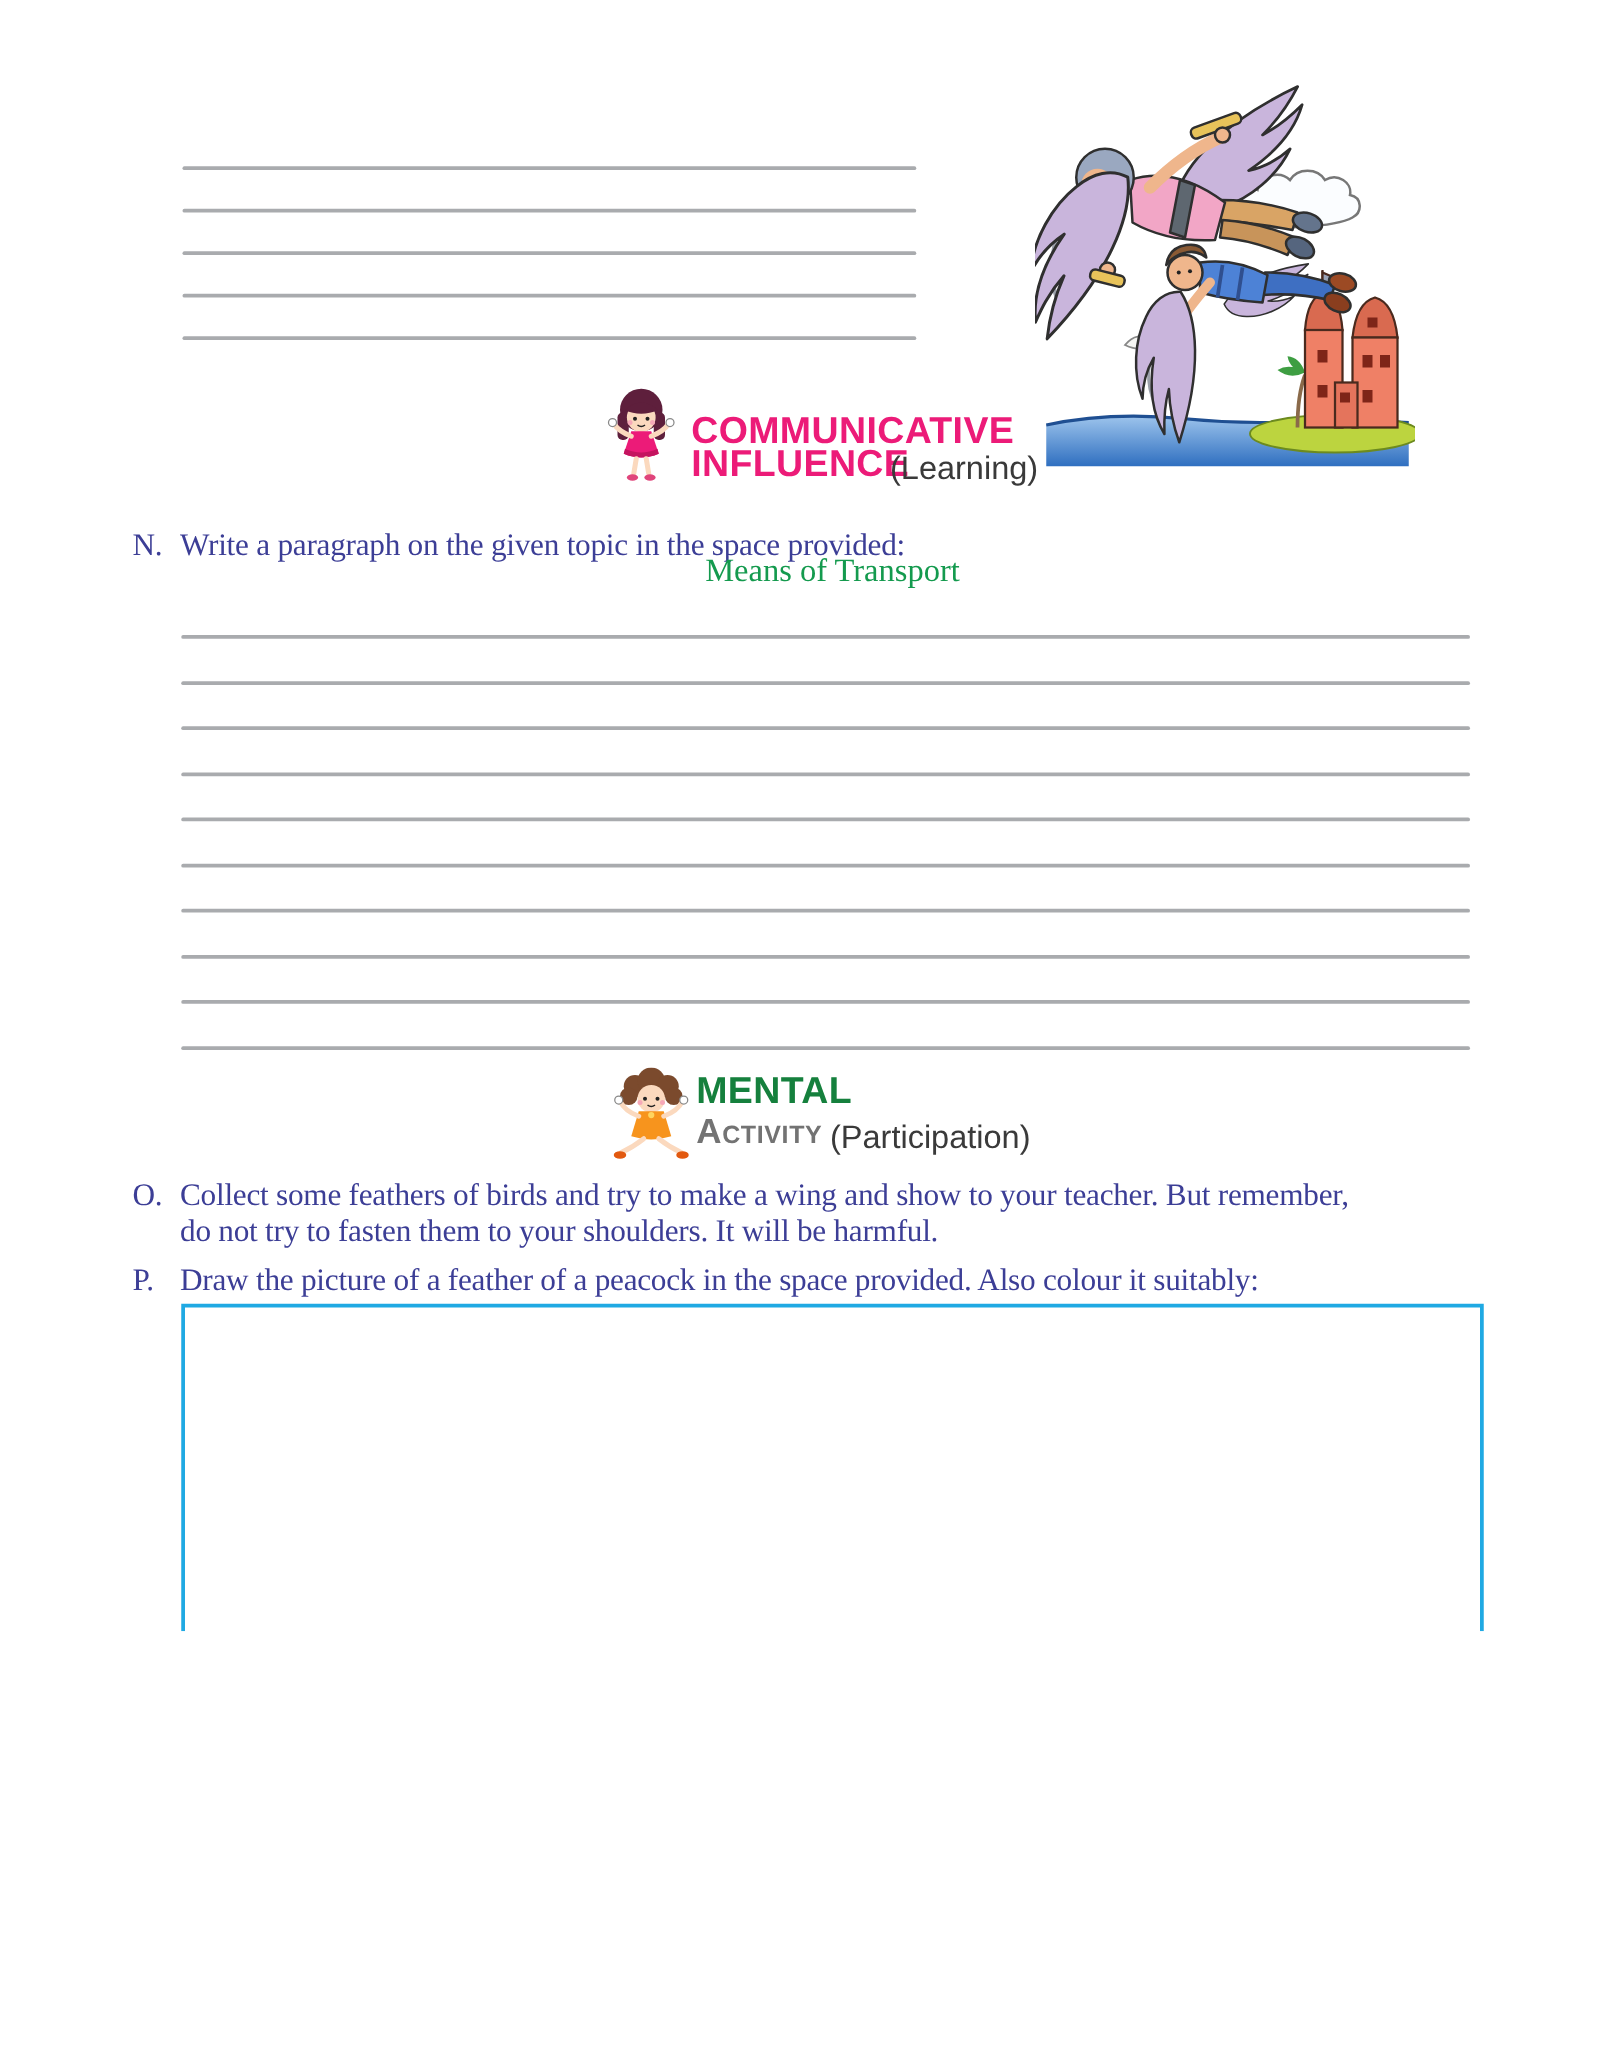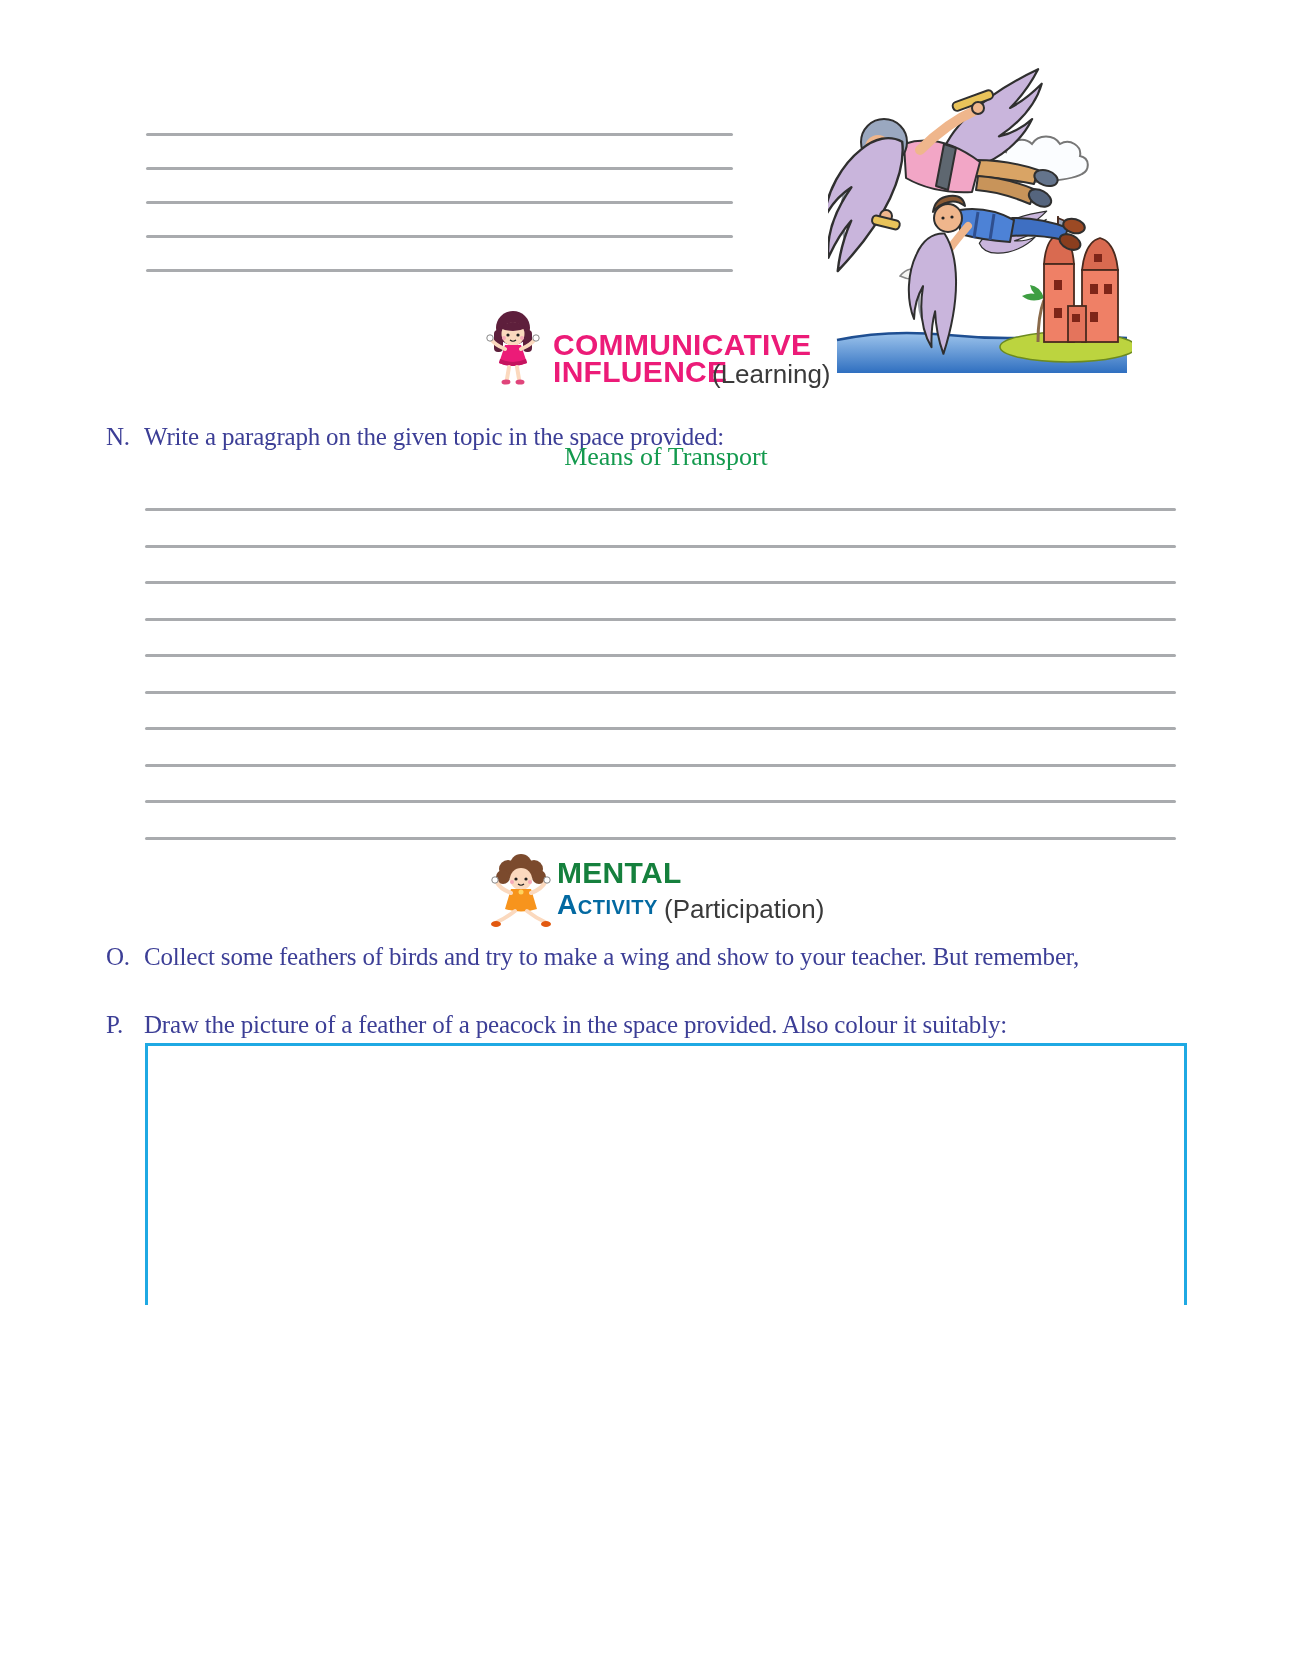--- a/index.html
+++ b/index.html
@@ -11,21 +11,21 @@
   .rule-group{position:absolute;}
   .rule{height:3px;background:#A9ABAE;border-radius:1.5px;}
   .top-rules .rule{margin-bottom:31px;}
   .para-rules .rule{margin-bottom:33.5px;}
 
   
   .h-pink{color:#EC1B78;font-family:"Liberation Sans",sans-serif;font-weight:bold;
           font-size:30px;line-height:1;letter-spacing:.3px;white-space:nowrap;}
   .h-orange{color:#15803d;font-family:"Liberation Sans",sans-serif;font-weight:bold;
           font-size:30px;line-height:1;letter-spacing:.3px;white-space:nowrap;}
-  .h-orange-2{color:#0369a1;font-family:"Liberation Sans",sans-serif;font-weight:bold;
+  .h-orange-2{color:#737373;font-family:"Liberation Sans",sans-serif;font-weight:bold;
           font-size:28px;line-height:1;font-variant:small-caps;letter-spacing:.5px;white-space:nowrap;}
   .tag{color:#3A3A3A;font-family:"Liberation Sans",sans-serif;font-size:26px;line-height:1;white-space:nowrap;}
 
   
   .q-row{position:absolute;display:flex;color:#3C3E96;font-size:25px;line-height:29px;letter-spacing:-0.2px;}
   .q-label{flex:none;width:38px;}
   .q-text{flex:1;}
   .topic{position:absolute;color:#149A4E;font-size:26px;line-height:30px;text-align:center;white-space:nowrap;}
 
   
@@ -207,20 +207,21 @@
     <ellipse cx="58" cy="70" rx="5" ry="3" fill="#E2590F"></ellipse>
   </svg>
   <div class="abs h-orange" style="left:557px;top:858px;">MENTAL</div>
   <div class="abs h-orange-2" style="left:557px;top:891px;">Activity</div>
   <div class="abs tag" style="left:664px;top:896px;">(Participation)</div>
 
   <div class="q-row" style="left:106px;top:942px;width:1110px;">
     <div class="q-label">O.</div>
     <div class="q-text">
       <div>Collect some feathers of birds and try to make a wing and show to your teacher. But remember,</div>
+      <div>do not try to fasten them to your shoulders. It will be harmful.</div>
     </div>
   </div>
 
   <div class="q-row" style="left:106px;top:1010px;width:1110px;">
     <div class="q-label">P.</div>
     <div class="q-text">Draw the picture of a feather of a peacock in the space provided. Also colour it suitably:</div>
   </div>
 
   <div class="draw-box"></div>
 

